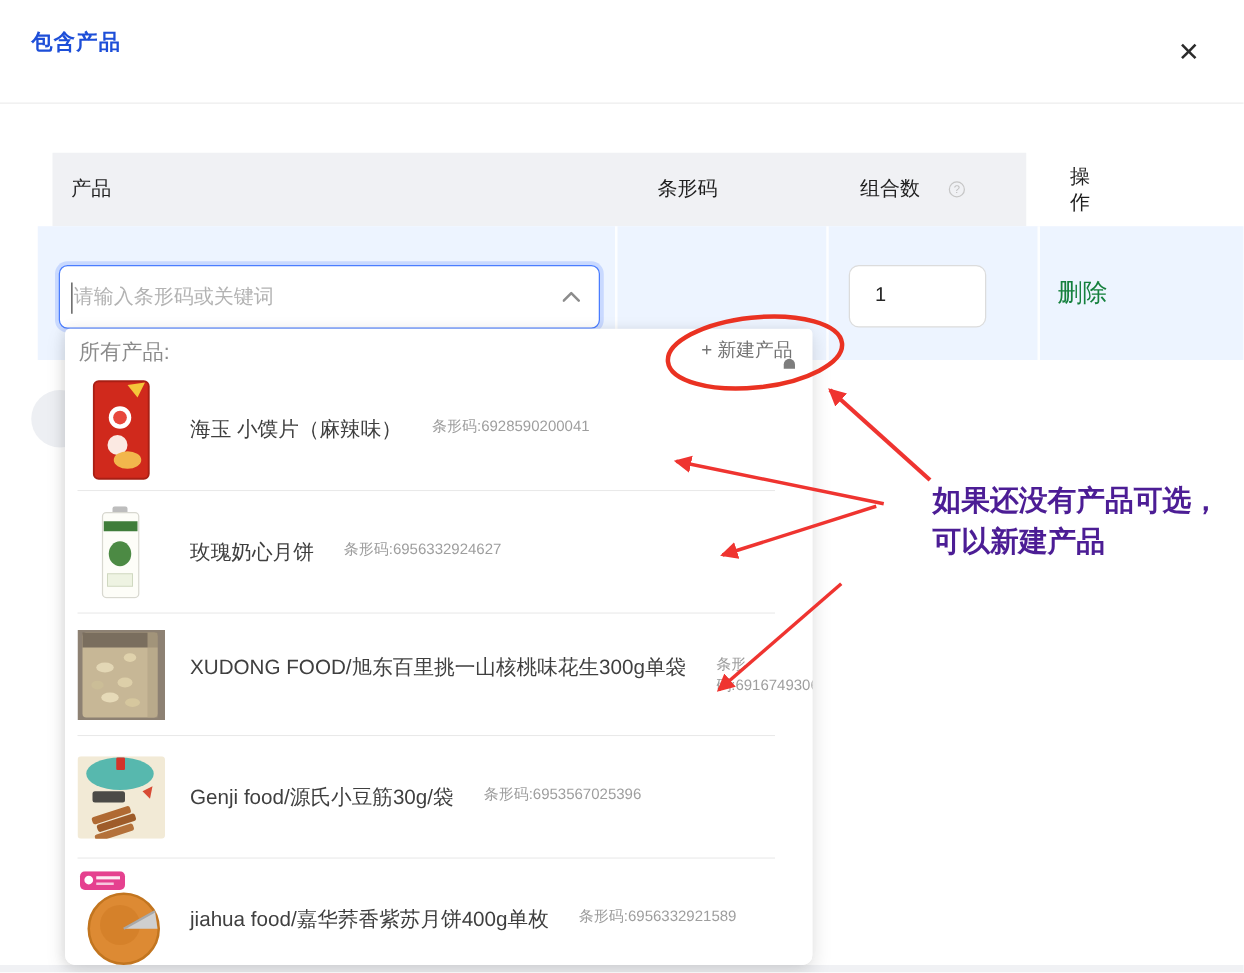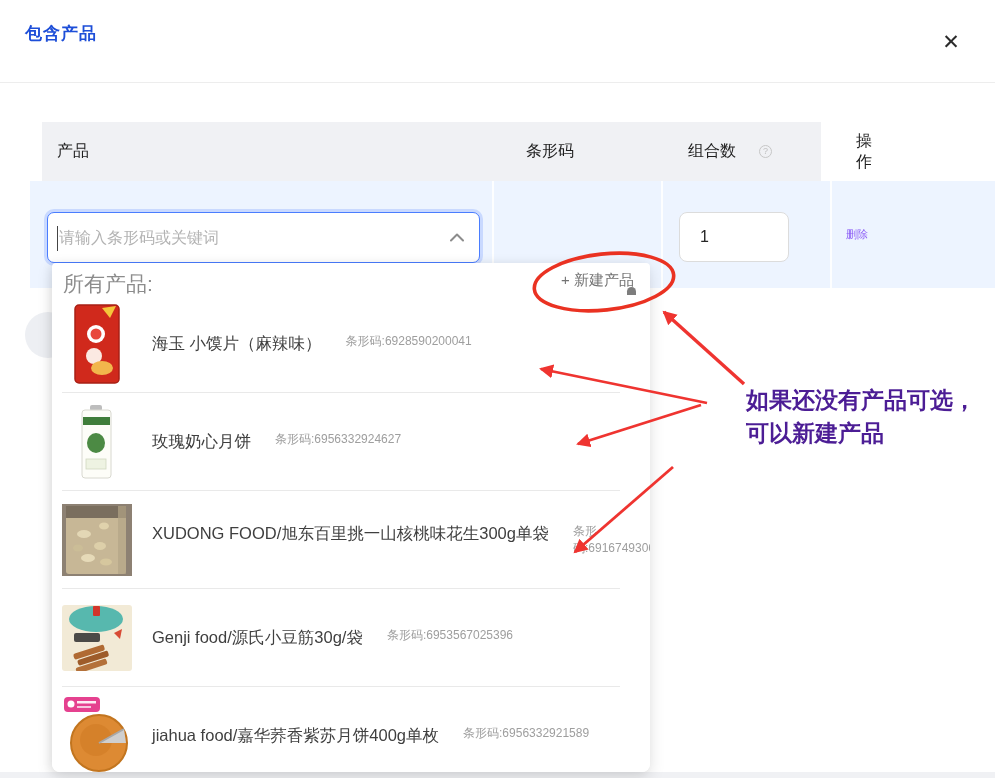--- a/index.html
+++ b/index.html
@@ -31,28 +31,28 @@
   .col-sep { position:absolute; top:0; width:2px; height:107px; background:rgba(255,255,255,0.85); }
   .sep1 { left:462px; } .sep2 { left:631px; } .sep3 { left:800px; }
 
   .select-box { position:absolute; left:17px; top:31px; width:433px; height:51px; background:#fff; border:1.5px solid #4a7dff; border-radius:7px; box-shadow:0 0 0 3px rgba(74,125,255,0.22); display:flex; align-items:center; cursor:text;gap:28px; }
   .select-box input { flex:1; border:none; outline:none; background:transparent; font-size:16px; color:#333; padding:0 10px 0 11px; font-family:inherit; }
   .select-box input::placeholder { color:#b3b3b3; }
   .text-caret { position:absolute; left:9px; top:13px; width:1px; height:25px; background:#444; }
   .chev { margin-right:15px; flex:none; }
 
   .combo-input { position:absolute; left:649px; top:31px; width:110px; height:50px; background:#fff; border:1px solid #dcdcdc; border-radius:8px; font-size:16px; color:#262626; padding-left:20px; outline:none; font-family:inherit; }
-  .delete-link { position:absolute; left:816px; top:0; height:107px; display:flex; align-items:center; font-size:11px; color:#8b5cf6; cursor:pointer; }
+  .delete-link { position:absolute; left:816px; top:0; height:107px; display:flex; align-items:center; font-size:20px; color:#15803d; cursor:pointer; }
 
   
   .ghost-circle { position:absolute; left:25px; top:312px; width:46px; height:46px; border-radius:50%; background:#edeff3; z-index:3; }
 
   
   .dropdown { position:absolute; left:52px; top:263px; width:598px; height:509px; background:#fff; border-radius:4px 4px 8px 8px; box-shadow:0 5px 16px rgba(0,0,0,0.13), -3px 0 8px rgba(0,0,0,0.05); z-index:10; overflow:hidden; }
-  .dd-header-label { position:absolute; left:11px; top:7px; font-size:21px; color:#8c8c8c; }
+  .dd-header-label { position:absolute; left:11px; top:7px; font-size:17px; color:#8c8c8c; }
   .dd-create { position:absolute; right:16px; top:8px; font-size:15px; color:#737373; cursor:pointer; }
   .scroll-thumb { position:absolute; left:575px; top:24px; width:9px; height:77px; background:#7d7d7d; border-radius:5px; cursor:grab; }
 
   .item { position:absolute; left:0; width:598px; height:98px; display:flex; align-items:center; padding-left:10px; cursor:pointer; background:#fff; }
   .it1 { top:32px; } .it2 { top:130px; } .it3 { top:228px; } .it4 { top:326px; } .it5 { top:424px; }
   .divider { position:absolute; left:10px; top:97px; width:558px; height:1px; background:#e9e9e9; }
   .pimg { width:70px; height:84px; flex:none; display:flex; align-items:center; justify-content:center; }
   .ptxt { margin-left:20px; display:flex; flex-direction:row; gap:24px; }
   .pname { font-size:16.5px; color:#3f3f3f; white-space:nowrap; }
   .pbar { font-size:12px; color:#9e9e9e; }

